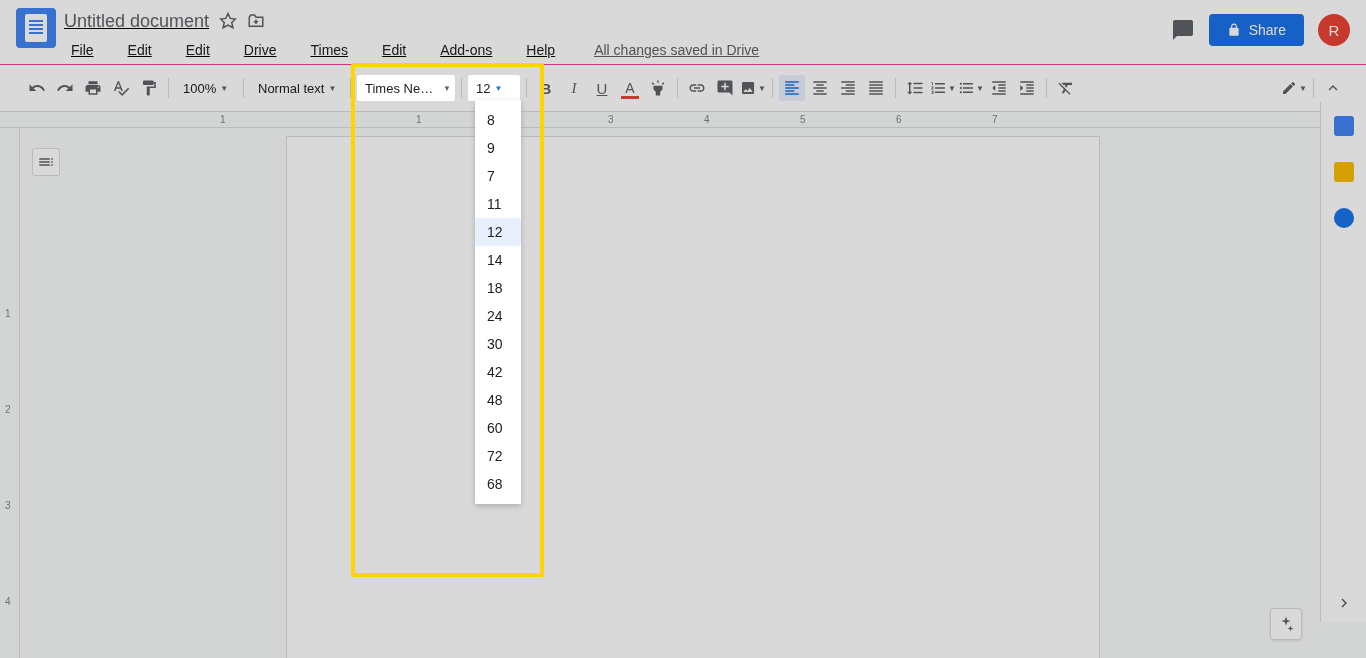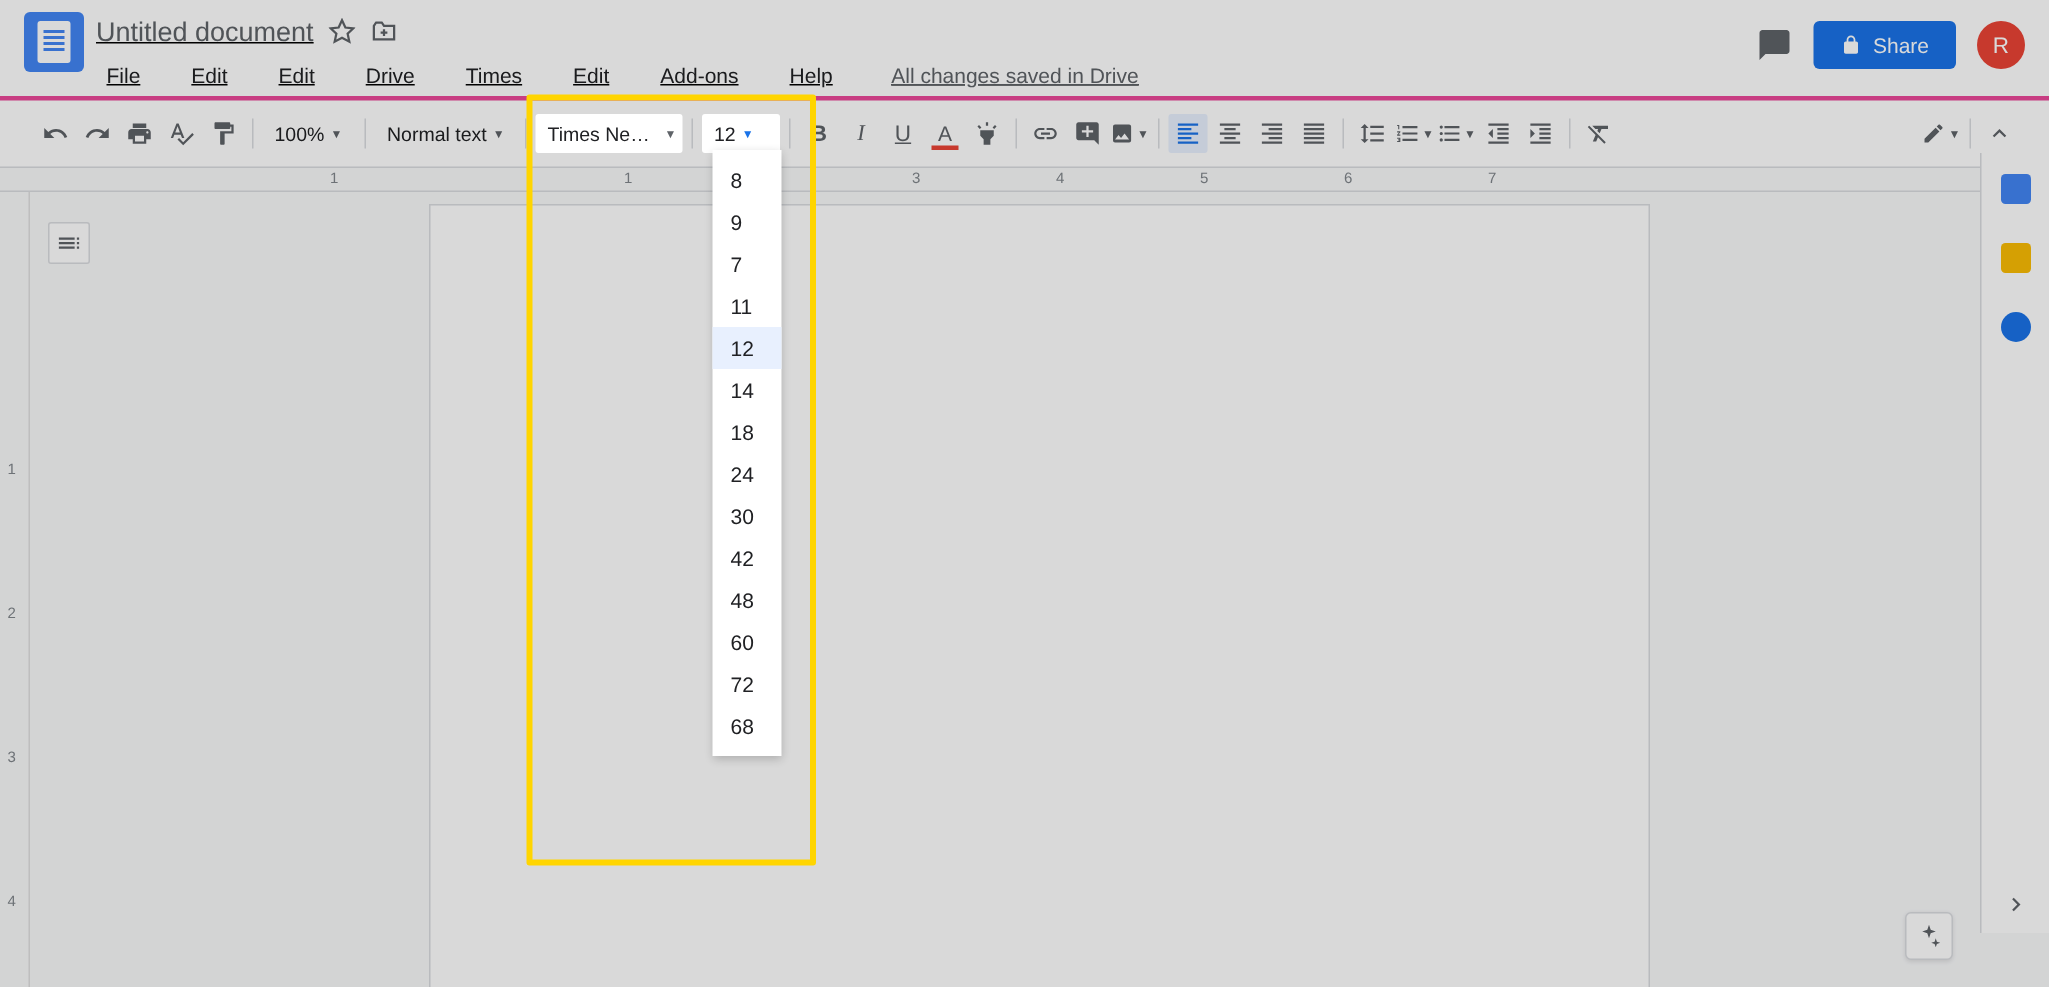--- a/index.html
+++ b/index.html
@@ -16,21 +16,21 @@
 .doc-title { font-size: 18px; color: #5f6368; }
 .star-icon, .folder-icon { color: #5f6368; cursor: pointer; }
 .menu-row { display: flex; gap: 20px; align-items: center; height: 28px; margin-top: 2px; }
 .menu-item { padding: 4px 7px; font-size: 14px; color: #202124; cursor: pointer; border-radius: 4px; }
 .drive-status { margin-left: 12px; font-size: 14px; color: #5f6368; text-decoration: underline; cursor: pointer; }
 .header-right { display: flex; align-items: center; gap: 14px; margin-top: 6px; }
 .comment-icon { color: #5f6368; cursor: pointer; }
 .share-btn { background: #1a73e8; color: #ffffff; padding: 8px 18px; border-radius: 4px; font-size: 14px; font-weight: 500; display: flex; align-items: center; gap: 8px; cursor: pointer; }
 .avatar { width: 32px; height: 32px; border-radius: 50%; background: #ea4335; color: #fff; display: flex; align-items: center; justify-content: center; font-size: 15px; cursor: pointer; }
 
-.toolbar { height: 48px; border-top: 3px solid #ec4899; border-bottom: 1px solid #dadce0; display: flex; align-items: center; padding: 0 20px 0 24px; gap: 2px; background: #fff; }
+.toolbar { height: 48px; border-top: 1px solid #ec4899; border-bottom: 1px solid #dadce0; display: flex; align-items: center; padding: 0 20px 0 24px; gap: 2px; background: #fff; }
 .tb-btn { width: 26px; height: 26px; display: flex; align-items: center; justify-content: center; color: #5f6368; cursor: pointer; border-radius: 2px; }
 .tb-btn.active { background: #e8f0fe; color: #1a73e8; }
 .tb-sep { width: 1px; height: 20px; background: #dadce0; margin: 0 4px; }
 .tb-dropdown { display: flex; align-items: center; padding: 0 4px 0 8px; height: 26px; font-size: 13px; color: #202124; cursor: pointer; border-radius: 2px; gap: 4px; }
 .dd-arrow { font-size: 8px; color: #5f6368; }
 .zoom-dd { width: 62px; }
 .style-dd { width: 94px; }
 .font-dd { width: 98px; white-space: nowrap; overflow: hidden; }
 .size-dd { width: 52px; background: #e8f0fe; }
 .text-color { position: relative; }

